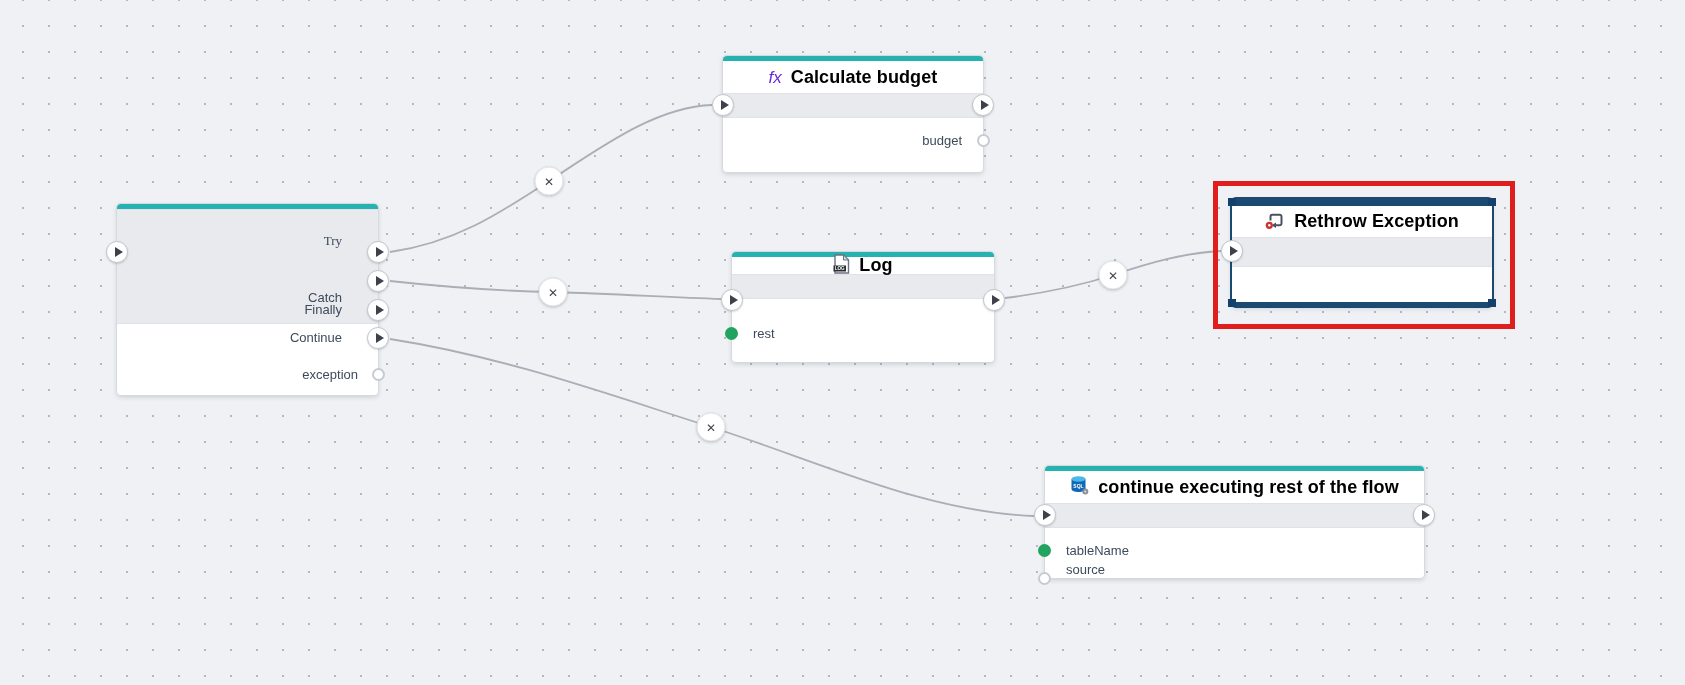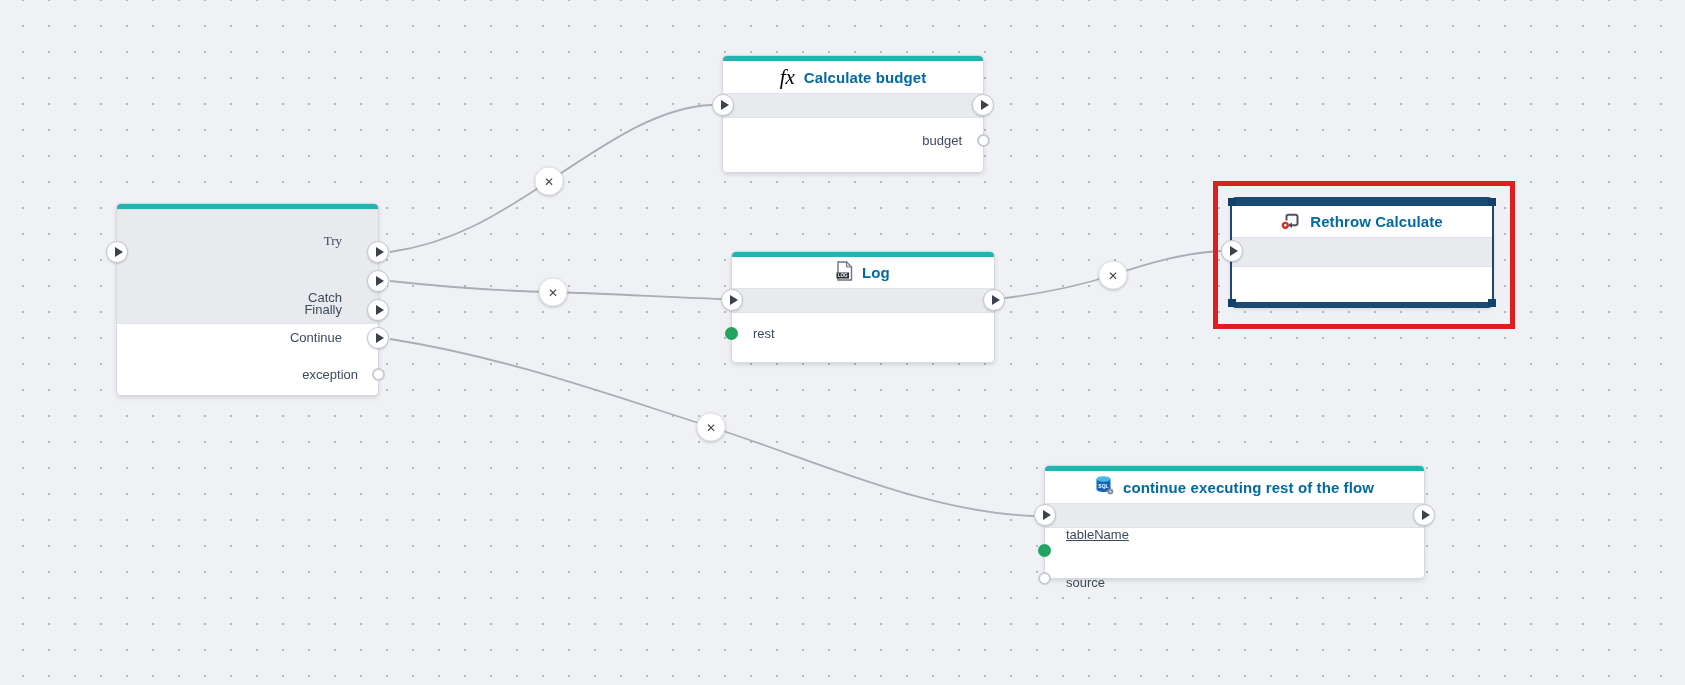--- a/index.html
+++ b/index.html
@@ -18,21 +18,21 @@
 
   .node{
     position:absolute;background:#fff;border-radius:4px;z-index:2;
     box-shadow:0 0 0 1px #d6d9df,0 2px 5px rgba(60,70,90,.22);
   }
   .accent{height:5px;border-radius:4px 4px 0 0;background:#26b2af;}
   .node.selected{box-shadow:0 0 0 2px #1a4971,0 2px 5px rgba(60,70,90,.25);}
   .node.selected .accent{background:#1a4971;height:7px;}
   .sel-bottom{position:absolute;left:0;right:0;bottom:0;height:4px;background:#1a4971;border-radius:0 0 3px 3px;}
   .hdr{display:flex;align-items:center;justify-content:center;gap:9px;}
-  .title{font-size:15px;font-weight:700;color:#0369a1;letter-spacing:.1px;}
+  .title{font-size:18px;font-weight:700;color:#000000;letter-spacing:.1px;}
   .band{background:#e8eaee;border-top:1px solid #dfe2e7;border-bottom:1px solid #dfe2e7;box-sizing:border-box;}
   .exec-port{
     position:absolute;width:22px;height:22px;border-radius:50%;background:#fff;
     border:1px solid #c2c7cf;box-sizing:border-box;box-shadow:0 1px 2px rgba(0,0,0,.15);
     display:flex;align-items:center;justify-content:center;z-index:3;
   }
   .exec-port::after{
     content:"";width:0;height:0;margin-left:3px;
     border-left:8px solid #3c424b;border-top:5px solid transparent;border-bottom:5px solid transparent;
   }
@@ -41,21 +41,21 @@
   .vport.filled{background:#22a35f;border-color:#22a35f;}
   .plabel{position:absolute;font-size:13px;color:#3d4a5c;line-height:16px;white-space:nowrap;}
   .xbtn{
     position:absolute;width:27px;height:27px;border-radius:50%;background:#fff;z-index:4;
     border:1px solid #e1e3e7;box-shadow:0 1px 3px rgba(0,0,0,.2);
     display:flex;align-items:center;justify-content:center;
     font-size:12px;color:#41474f;transform:translate(-50%,-50%);cursor:pointer;
   }
   .handle{position:absolute;width:8px;height:8px;background:#14416b;z-index:5;}
   .hl-box{position:absolute;border:5px solid #e01e1e;box-sizing:border-box;z-index:6;pointer-events:none;}
-  .fx{font-family:Liberation Serif, serif;font-style:italic;font-size:21px;color:#000000;line-height:1;}
+  .fx{font-family:Liberation Sans, sans-serif;font-style:italic;font-size:17px;color:#6d28d9;line-height:1;}
 </style>
 </head>
 <body>
 
 <div class="canvas"></div>
 
 <svg class="wires" width="1685" height="685">
   <path d="M390,252 C455,243 500,213 549,181 C600,148 655,107 712,105" fill="none" stroke="#a9aeb7" stroke-width="1.8"></path>
   <path d="M390,281 C445,287 500,291 553,292 C615,294 665,297 721,299" fill="none" stroke="#a9aeb7" stroke-width="1.8"></path>
   <path d="M1005,298 C1045,293 1076,287 1113,275 C1152,262 1184,253 1221,251" fill="none" stroke="#a9aeb7" stroke-width="1.8"></path>
@@ -86,21 +86,21 @@
   <span class="plabel" style="right:36px;top:98px;">Finally</span>
   <div class="exec-port" style="left:250px;top:95px;"></div>
   <span class="plabel" style="right:36px;top:126px;">Continue</span>
   <div class="exec-port" style="left:250px;top:123px;"></div>
   <span class="plabel" style="right:20px;top:163px;">exception</span>
   <div class="vport" style="right:-7px;top:164px;"></div>
 </div>
 
 <div class="node" style="left:732px;top:252px;width:262px;height:110px;">
   <div class="accent"></div>
-  <div class="hdr" style="height:31px;">
+  <div class="hdr" style="height:17px;">
     <span>
       <svg width="17" height="20" viewBox="0 0 17 20">
         <path d="M2 1 h8.5 l5 5 v13 h-13.5 z" fill="#ffffff" stroke="#6b7280" stroke-width="1.4"></path>
         <path d="M10.5 1 l5 5 h-5 z" fill="#d7dade" stroke="#6b7280" stroke-width="1"></path>
         <rect x="0.5" y="11.5" width="12.5" height="6" fill="#2a2d33"></rect>
         <text x="6.7" y="16.3" font-size="4.6" fill="#ffffff" text-anchor="middle" font-weight="bold" font-family="Liberation Sans, sans-serif">LOG</text>
       </svg>
     </span>
     <span class="title">Log</span>
   </div>
@@ -115,21 +115,21 @@
   <div class="accent"></div>
   <div class="hdr" style="height:31px;">
     <span>
       <svg width="20" height="20" viewBox="0 0 20 20">
         <path d="M5.5 10.5 V6.5 a1.8 1.8 0 0 1 1.8-1.8 h7.4 a1.8 1.8 0 0 1 1.8 1.8 v7 a1.8 1.8 0 0 1 -1.8 1.8 H10" fill="none" stroke="#4a5260" stroke-width="2"></path>
         <path d="M11 12.6 L6.6 15.3 L11 18 Z" fill="#4a5260"></path>
         <circle cx="4.3" cy="15.3" r="3.6" fill="#cc3333"></circle>
         <circle cx="4.3" cy="15.3" r="1.2" fill="#ffffff"></circle>
       </svg>
     </span>
-    <span class="title">Rethrow Calculate</span>
+    <span class="title">Rethrow Exception</span>
   </div>
   <div class="band" style="height:30px;"></div>
   <div class="exec-port" style="left:-11px;top:41px;"></div>
   <div class="sel-bottom"></div>
   <div class="handle" style="left:-4px;top:-1px;"></div>
   <div class="handle" style="right:-4px;top:-1px;"></div>
   <div class="handle" style="left:-4px;bottom:-1px;"></div>
   <div class="handle" style="right:-4px;bottom:-1px;"></div>
 </div>
 
@@ -144,23 +144,23 @@
         <circle cx="15.3" cy="16.6" r="3" fill="#8a8f98"></circle>
         <circle cx="15.3" cy="16.6" r="1.1" fill="#d6d9de"></circle>
       </svg>
     </span>
     <span class="title">continue executing rest of the flow</span>
   </div>
   <div class="band" style="height:25px;"></div>
   <div class="exec-port" style="left:-11px;top:38px;"></div>
   <div class="exec-port" style="left:368px;top:38px;"></div>
   <div class="vport filled" style="left:-7px;top:78px;"></div>
-  <span class="plabel" style="left:21px;top:61px;text-decoration:underline;">tableName</span>
+  <span class="plabel" style="left:21px;top:77px;">tableName</span>
   <div class="vport" style="left:-7px;top:106px;"></div>
-  <span class="plabel" style="left:21px;top:109px;">source</span>
+  <span class="plabel" style="left:21px;top:96px;">source</span>
 </div>
 
 <div class="xbtn" style="left:549px;top:181px;">✕</div>
 <div class="xbtn" style="left:553px;top:292px;">✕</div>
 <div class="xbtn" style="left:1113px;top:275px;">✕</div>
 <div class="xbtn" style="left:711px;top:427px;">✕</div>
 
 <div class="hl-box" style="left:1213px;top:181px;width:302px;height:148px;"></div>
 
 </body></html>

